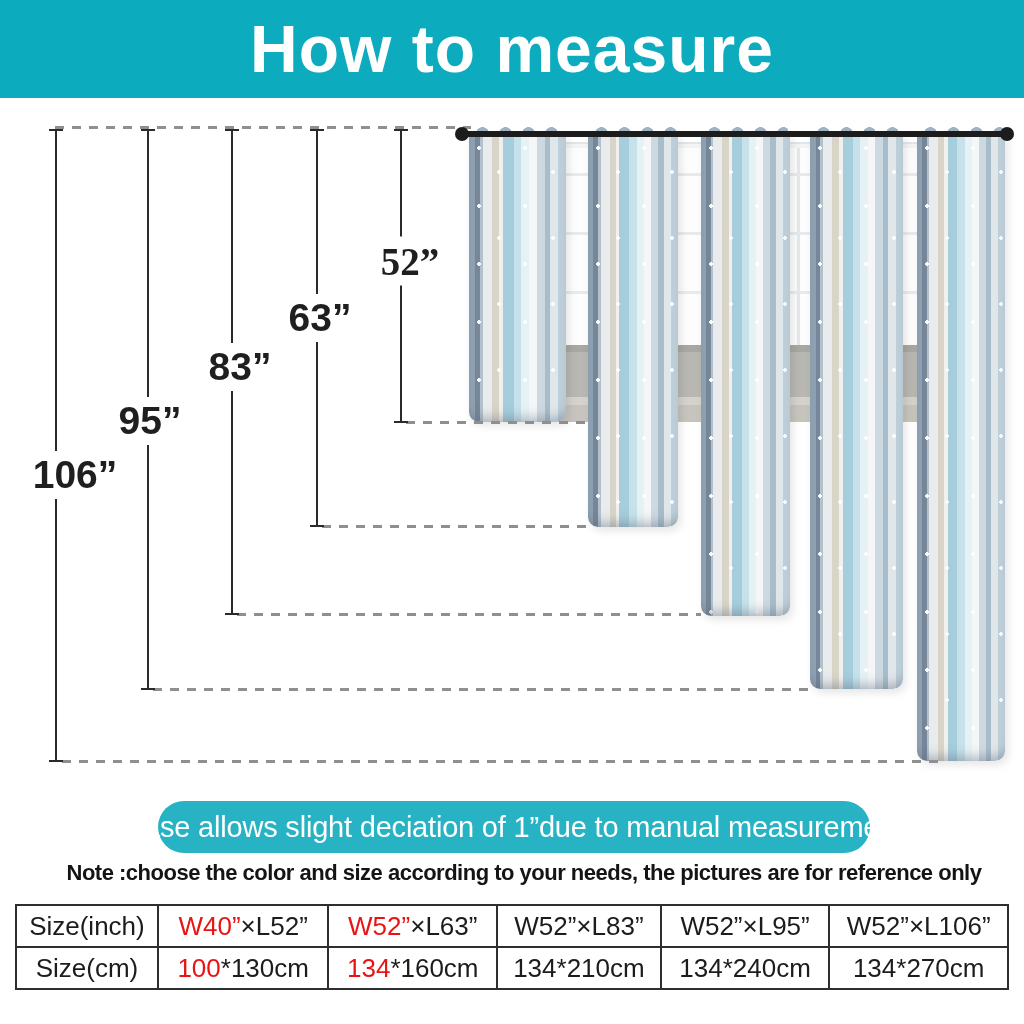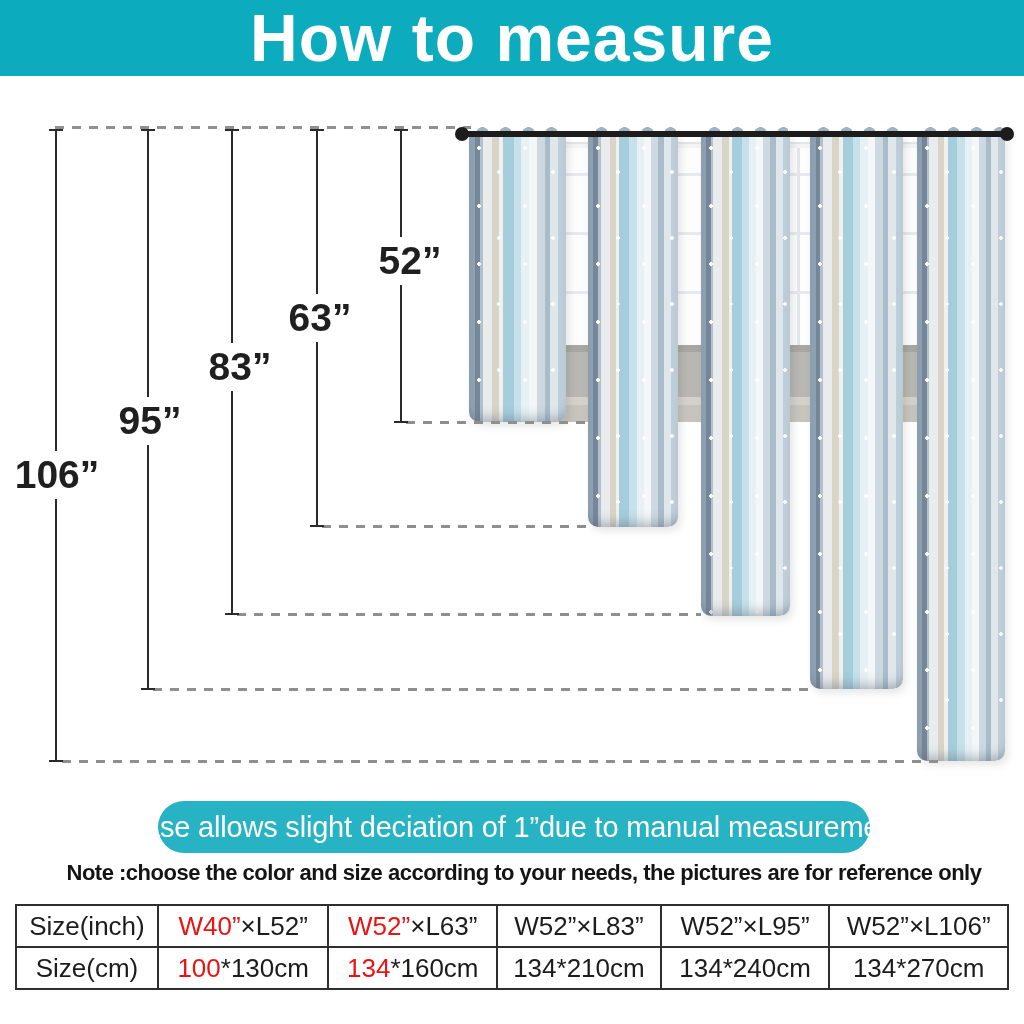--- a/index.html
+++ b/index.html
@@ -1,20 +1,20 @@
 <!DOCTYPE html>
 <html><head>
 <meta charset="utf-8">
 <style>
   html,body{margin:0;padding:0;background:#fff;}
   #stage{position:relative;width:1024px;height:1024px;background:#ffffff;overflow:hidden;
          font-family:"Liberation Sans","DejaVu Sans",sans-serif;}
 
   
-  .banner{position:absolute;left:0;top:0;width:1024px;height:76px;background:#0cabbe;
+  .banner{position:absolute;left:0;top:0;width:1024px;height:98px;background:#0cabbe;
           display:flex;align-items:center;justify-content:center;}
   .banner h1{margin:0;color:#ffffff;font-size:66px;font-weight:bold;letter-spacing:1px;}
 
   
   .win-frame{position:absolute;left:548px;top:142px;width:381px;height:206px;
              background:#f2f4f5;border:2px solid #e3e6e8;}
   .glass{position:absolute;left:6px;top:4px;right:6px;bottom:0;
          background:
            repeating-linear-gradient(90deg,transparent 0 58px,#e4e8eb 58px 61px),
            repeating-linear-gradient(0deg,transparent 0 56px,#e8ebed 56px 59px),
@@ -96,25 +96,25 @@
   <div class="panel" style="left:469px;width:97px;height:288px;"></div>
   <div class="panel" style="left:588px;width:90px;height:393px;"></div>
   <div class="panel" style="left:701px;width:89px;height:482px;"></div>
   <div class="panel" style="left:810px;width:93px;height:555px;"></div>
   <div class="panel" style="left:917px;width:88px;height:627px;"></div>
 
   <div class="rod"></div>
   <div class="finial left"></div>
   <div class="finial right"></div>
 
-  <span class="mlabel" style="left:57px;top:475px;">106”</span>
+  <span class="mlabel" style="left:75px;top:475px;">106”</span>
   <span class="mlabel" style="left:150px;top:421px;">95”</span>
   <span class="mlabel" style="left:240px;top:367px;">83”</span>
   <span class="mlabel" style="left:320px;top:318px;">63”</span>
-  <span class="mlabel" style="left:410px;top:261px;">52”</span>
+  <span class="mlabel" style="left:410px;top:261px;font-family:Liberation Serif, serif;">52”</span>
 
   <div class="pill">
     <span>Please allows slight deciation of 1”due to manual measurements.</span>
   </div>
 
   <div class="note">Note :choose the color and size according to your needs, the pictures are for reference only</div>
 
   <table class="size">
     <colgroup>
       <col style="width:14.3%">

